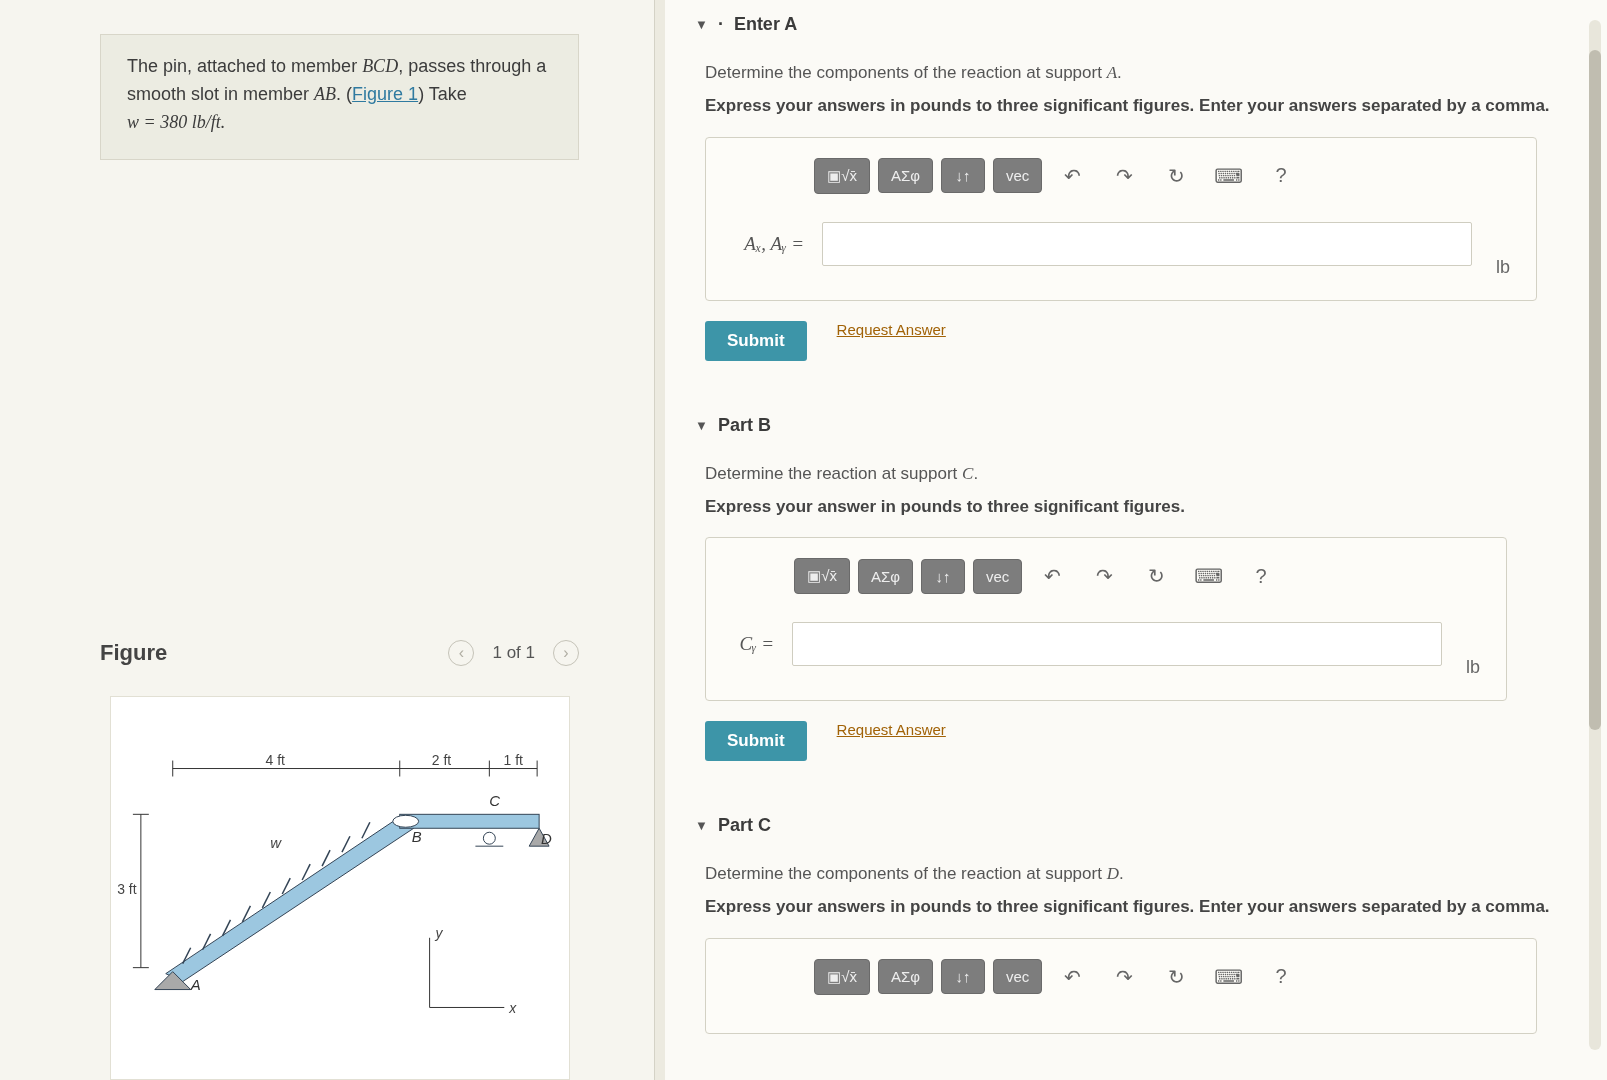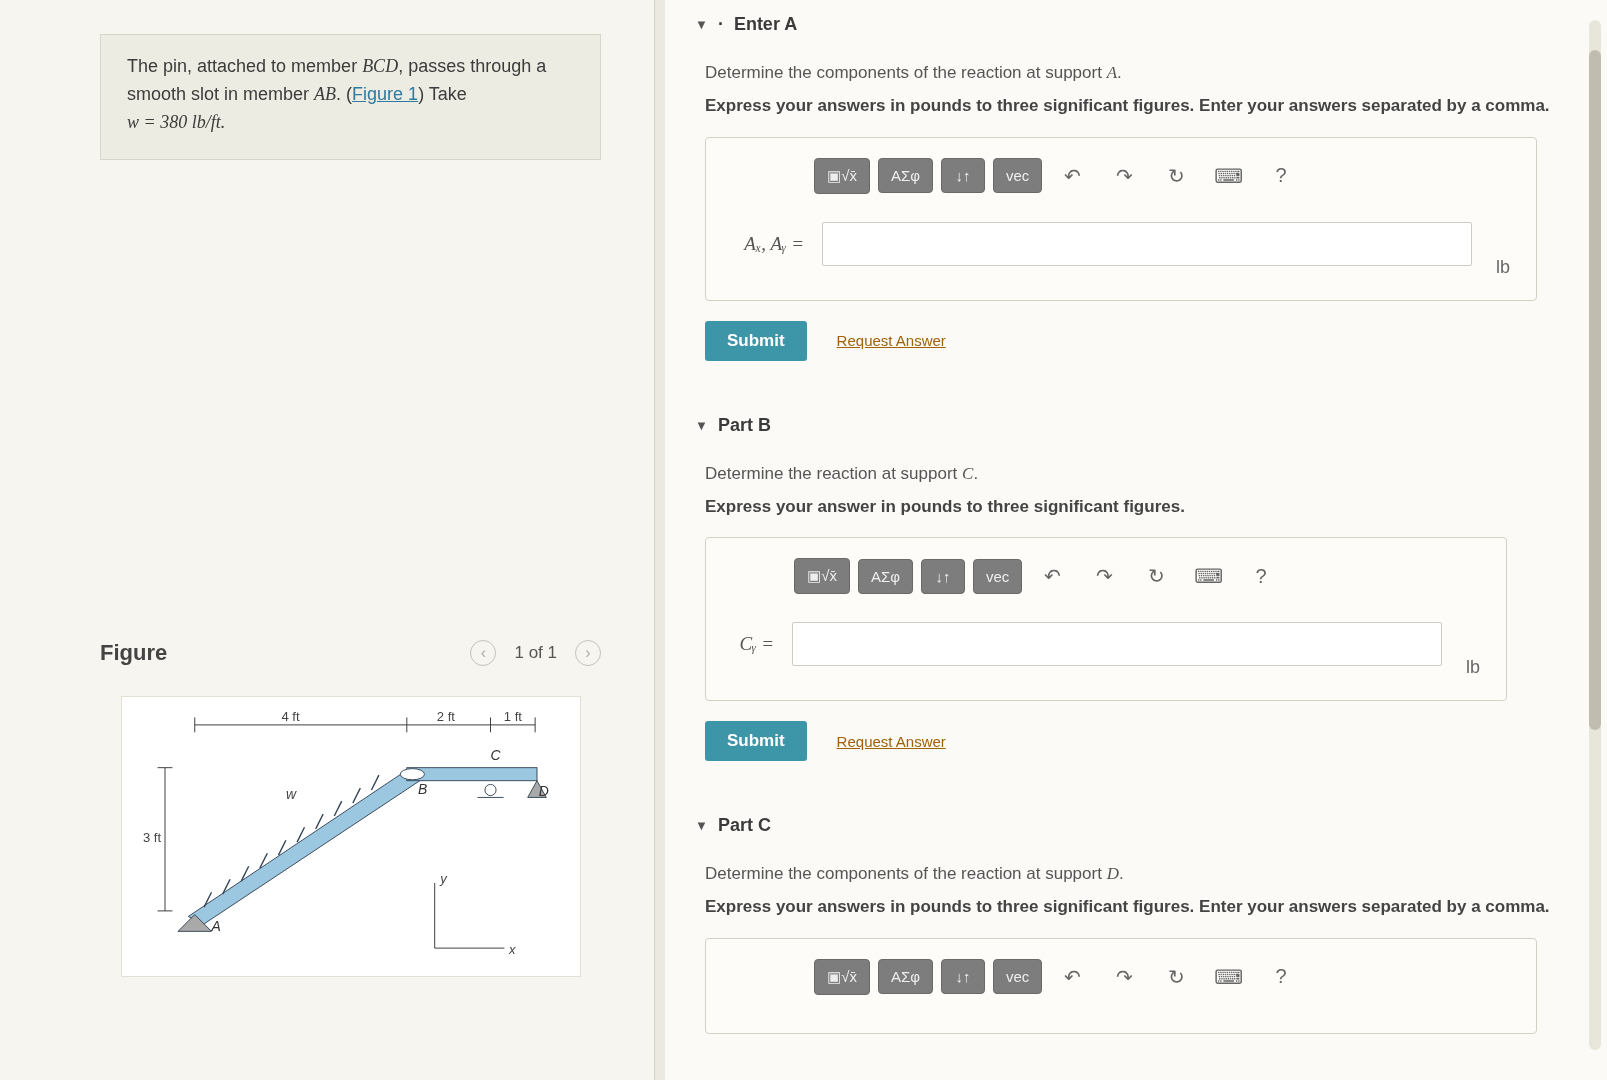--- a/index.html
+++ b/index.html
@@ -1,51 +1,51 @@
 <!DOCTYPE html>
 <html><head>
   <meta charset="utf-8">
   <style>
     * { box-sizing: border-box; margin: 0; padding: 0; }
     html, body { width: 100%; height: 100%; font-family: Arial, Helvetica, sans-serif; background: #f4f4f0; color: #333; }
     body { overflow: hidden; }
     .app { display: flex; width: 1607px; height: 1080px; background: #f9f8f4; position: relative; }
-    .left-col { width: 665px; padding: 0 64px 0 100px; overflow-y: auto; position: relative; background: #f6f5ef; }
+    .left-col { width: 665px; padding: 0 86px 0 100px; overflow-y: auto; position: relative; background: #f6f5ef; }
     .left-col::after{ content:""; position:absolute; right:0; top:0; bottom:0; width:10px; background:#eceae0; border-left:1px solid #d4d2c6;}
     .right-col { flex: 1; padding: 0 40px 0 30px; overflow-y: auto; position:relative; background:#fbfaf6; }
     .right-scroll { position:absolute; right:4px; top:20px; width:16px; height:1030px; background: transparent; }
     .right-scroll .track{ position:absolute; right:2px; top:0; width:12px; height:100%; background:#e8e6db; border-radius:6px;}
     .right-scroll .thumb{ position:absolute; right:2px; top:30px; width:12px; height:680px; background:#c0bdb0; border-radius:6px;}
     
     .problem-box { background:#ecece2; border:1px solid #d8d6c9; padding:18px 26px 22px 26px; margin-top:34px; font-size:18px; line-height:1.55; color:#3c3c3c; }
     .problem-box .ital{ font-style: italic; font-family: Georgia, 'Times New Roman', serif;}
     .problem-box a{ color:#2f7aa0; text-decoration: underline;}
     
     .figure-head { display:flex; align-items:flex-end; justify-content:space-between; margin-top: 480px; margin-bottom: 30px;}
     .fig-title { font-weight:600; font-size:22px; color:#444;}
     .figure-nav { display:flex; align-items:center; gap:18px; color:#555; font-size:17px;}
     .navcircle { width:26px; height:26px; border:1px solid #c5c3b8; border-radius:50%; display:flex; align-items:center; justify-content:center; color:#b0aea3; font-size:16px;}
-    .figure-img { width:460px; height:281px; margin: 0 auto; position: relative; border:1px solid #e2e0d4; background:#fff; }
+    .figure-img { width:460px; height:384px; margin: 0 auto; position: relative; border:1px solid #e2e0d4; background:#fff; }
     .figure-img svg{ width:100%; height:100%;}
     
     .part-head { display:flex; align-items:center; gap:10px; padding:14px 0; font-weight:700; color:#3b3b3b; font-size:18px;}
     .part-head .caret{ font-size:13px; color:#555;}
     .prompt { color:#555; font-size:17px; margin: 14px 0 10px 10px; }
     .prompt .ital{ font-style: italic; font-family: Georgia, 'Times New Roman', serif;}
     .bold { font-weight:700; color:#444; font-size:17px; margin: 6px 0 18px 10px; line-height:1.5;}
     
     .ansbox { border:1px solid #d3d1c4; border-radius:4px; padding:20px 26px 22px 18px; margin-left:10px; margin-right: 30px; background:#fdfcf8; }
     .toolbar { display:flex; align-items:center; gap:8px; margin: 0 0 16px 90px; }
     .tbtn { background:#7d7d7d; color:#eee; border:1px solid #6a6a6a; border-radius:4px; padding:8px 12px; font-size:15px; min-width:44px; text-align:center; cursor:pointer; }
     .tbtn.light{ background:transparent; color:#666; border:none; font-size:20px; padding: 4px 8px;}
     .inrow{ display:flex; align-items:center; gap:18px;justify-content:center;}
     .varlabel{ font-family: Georgia, 'Times New Roman', serif; font-style: italic; font-size:19px; color:#555; min-width:80px; text-align:right;}
     .input{ flex:1; height:44px; border:1px solid #cfcdc0; border-radius:2px; background:#fff; padding:0 10px; font-size:16px;}
     .unit{ font-size:18px; color:#666; margin-left:6px;margin-top:47px;}
-    .actions{ display:flex; align-items:center; gap:30px; margin: 20px 0 40px 10px;}
+    .actions{ display:flex; gap:30px; margin: 20px 0 40px 10px;}
     .submit-btn{ background:#3d95a8; color:#fff; border:none; border-radius:3px; padding:10px 22px; font-size:17px; font-weight:600; cursor:pointer;}
     .linkbtn{ color:#a16207; text-decoration: underline; font-size:15px; cursor:pointer;}
     .topbar { height:12px; background: #1a1a1a; position:absolute; top:0; left:0; right:0;}
   </style>
 </head>
 <body>
 <div class="topbar"></div>
 
 <div class="app">
 

